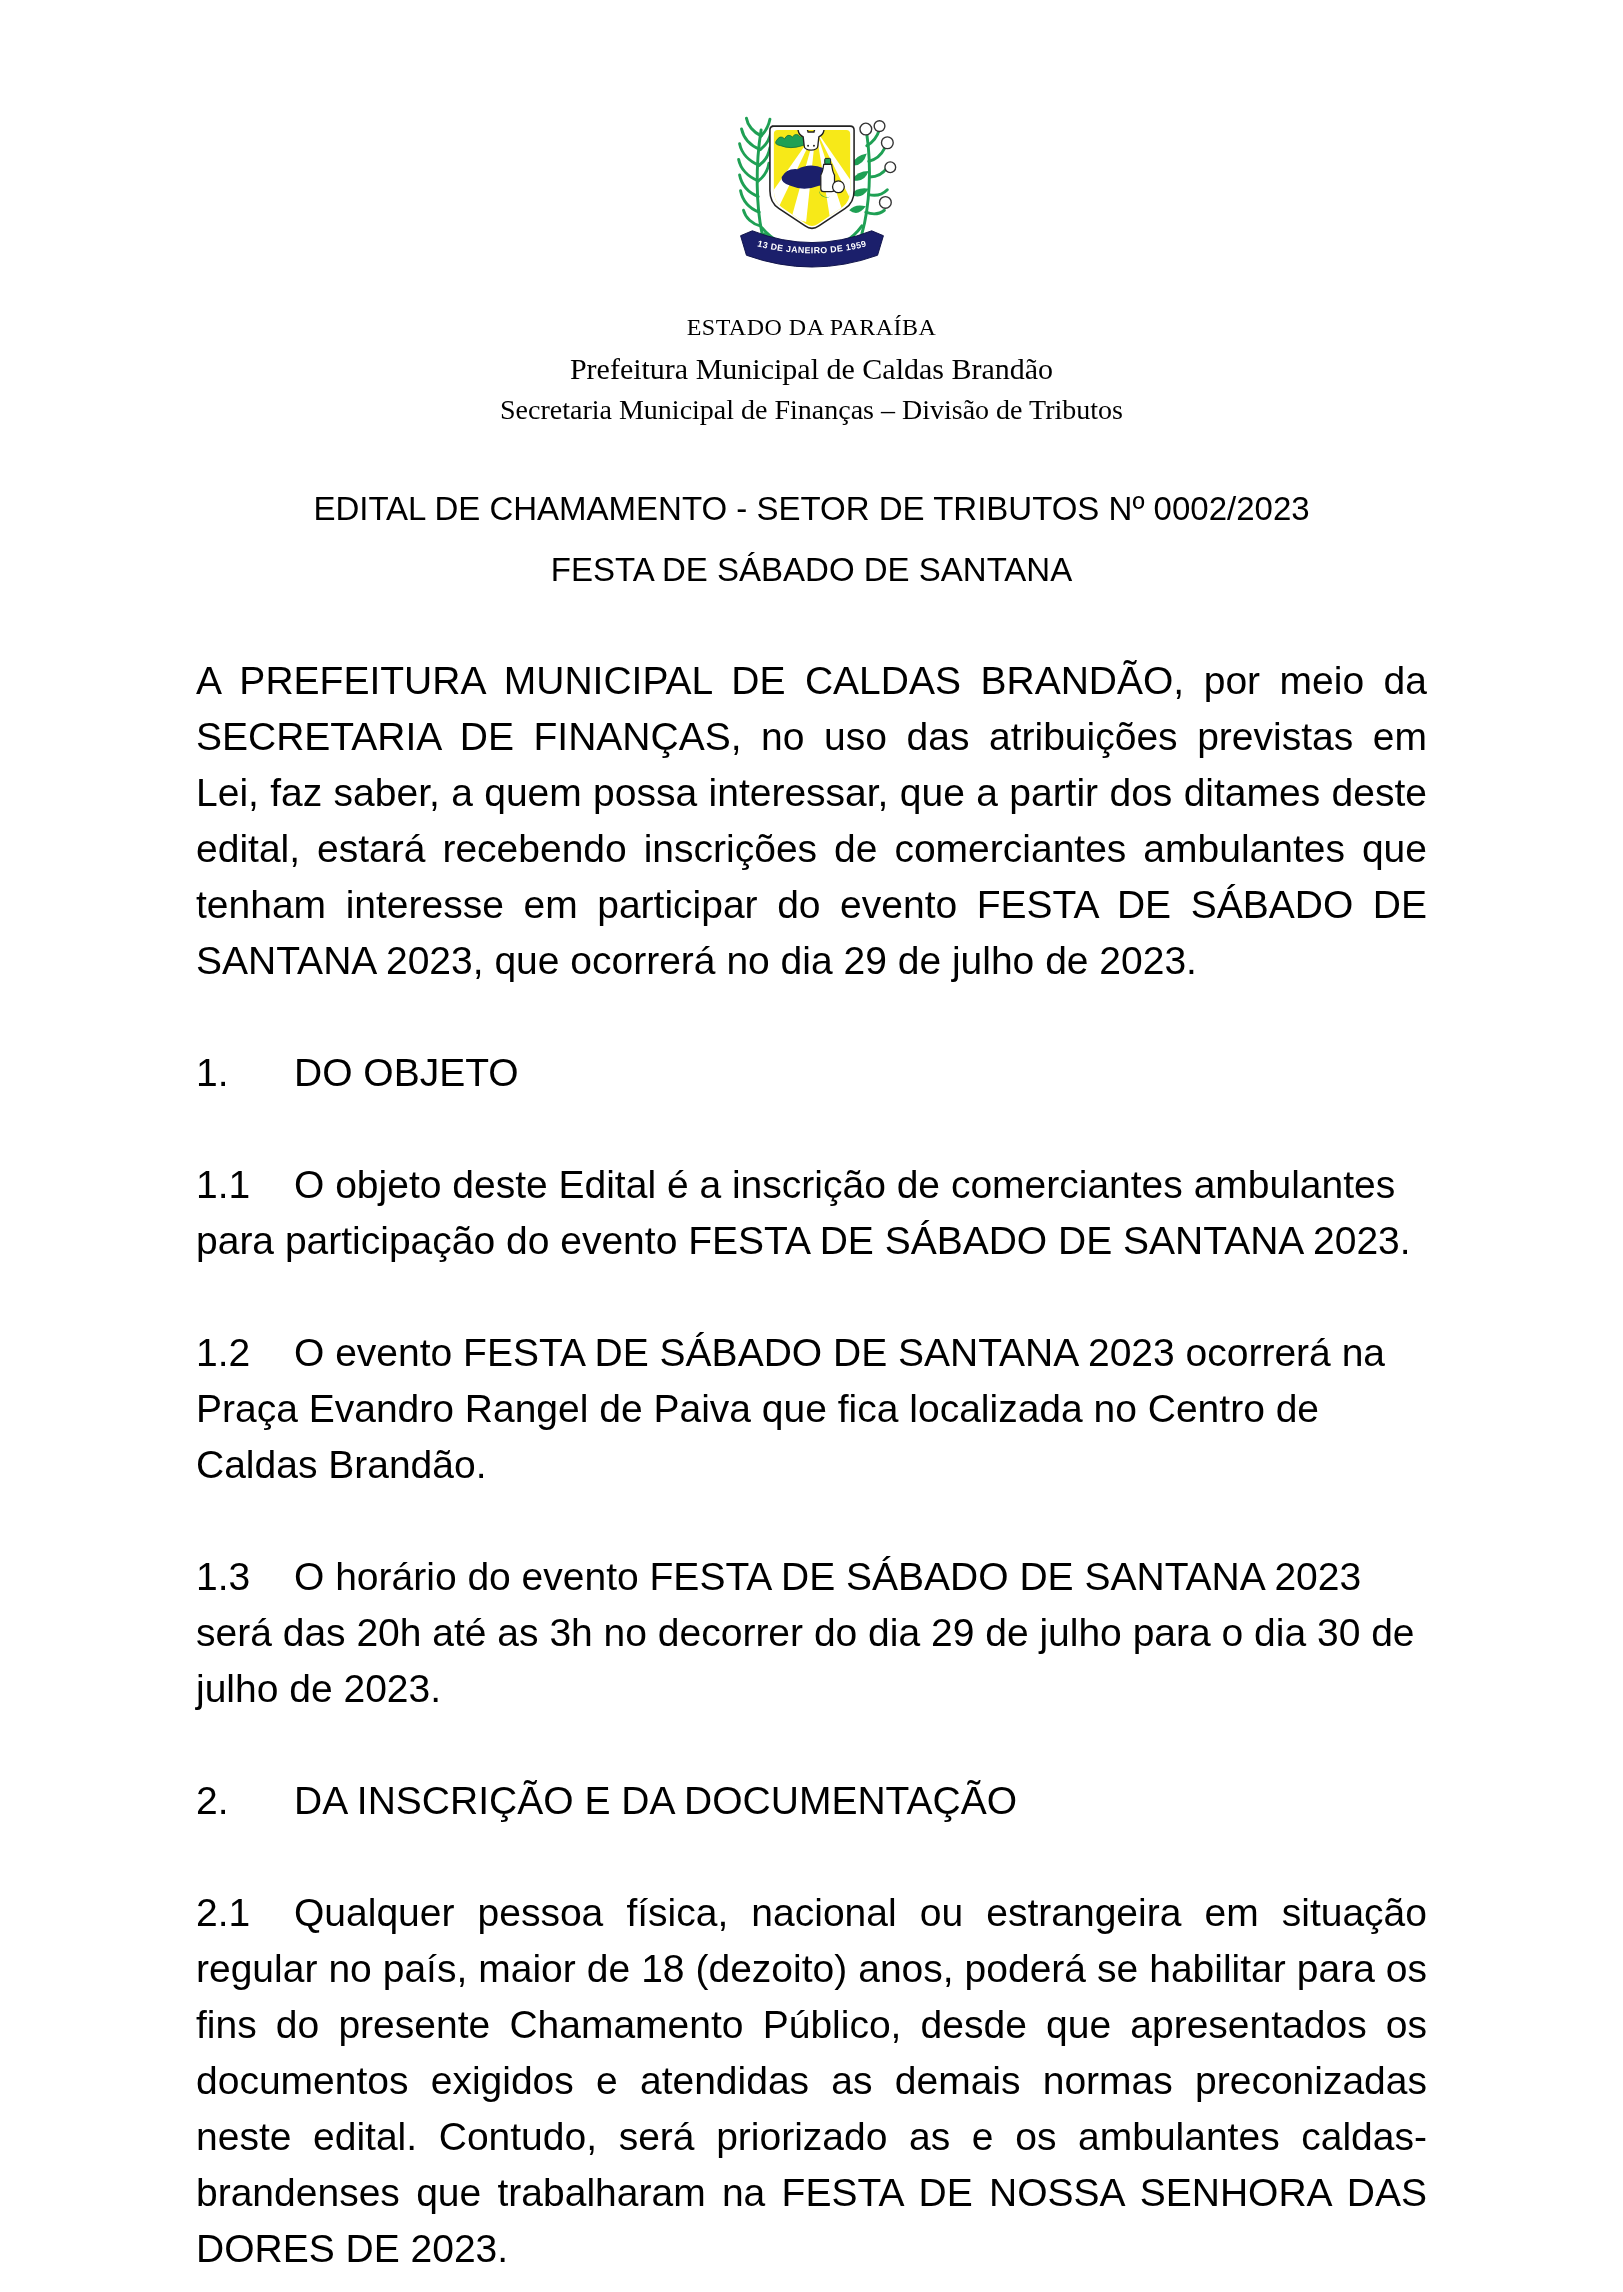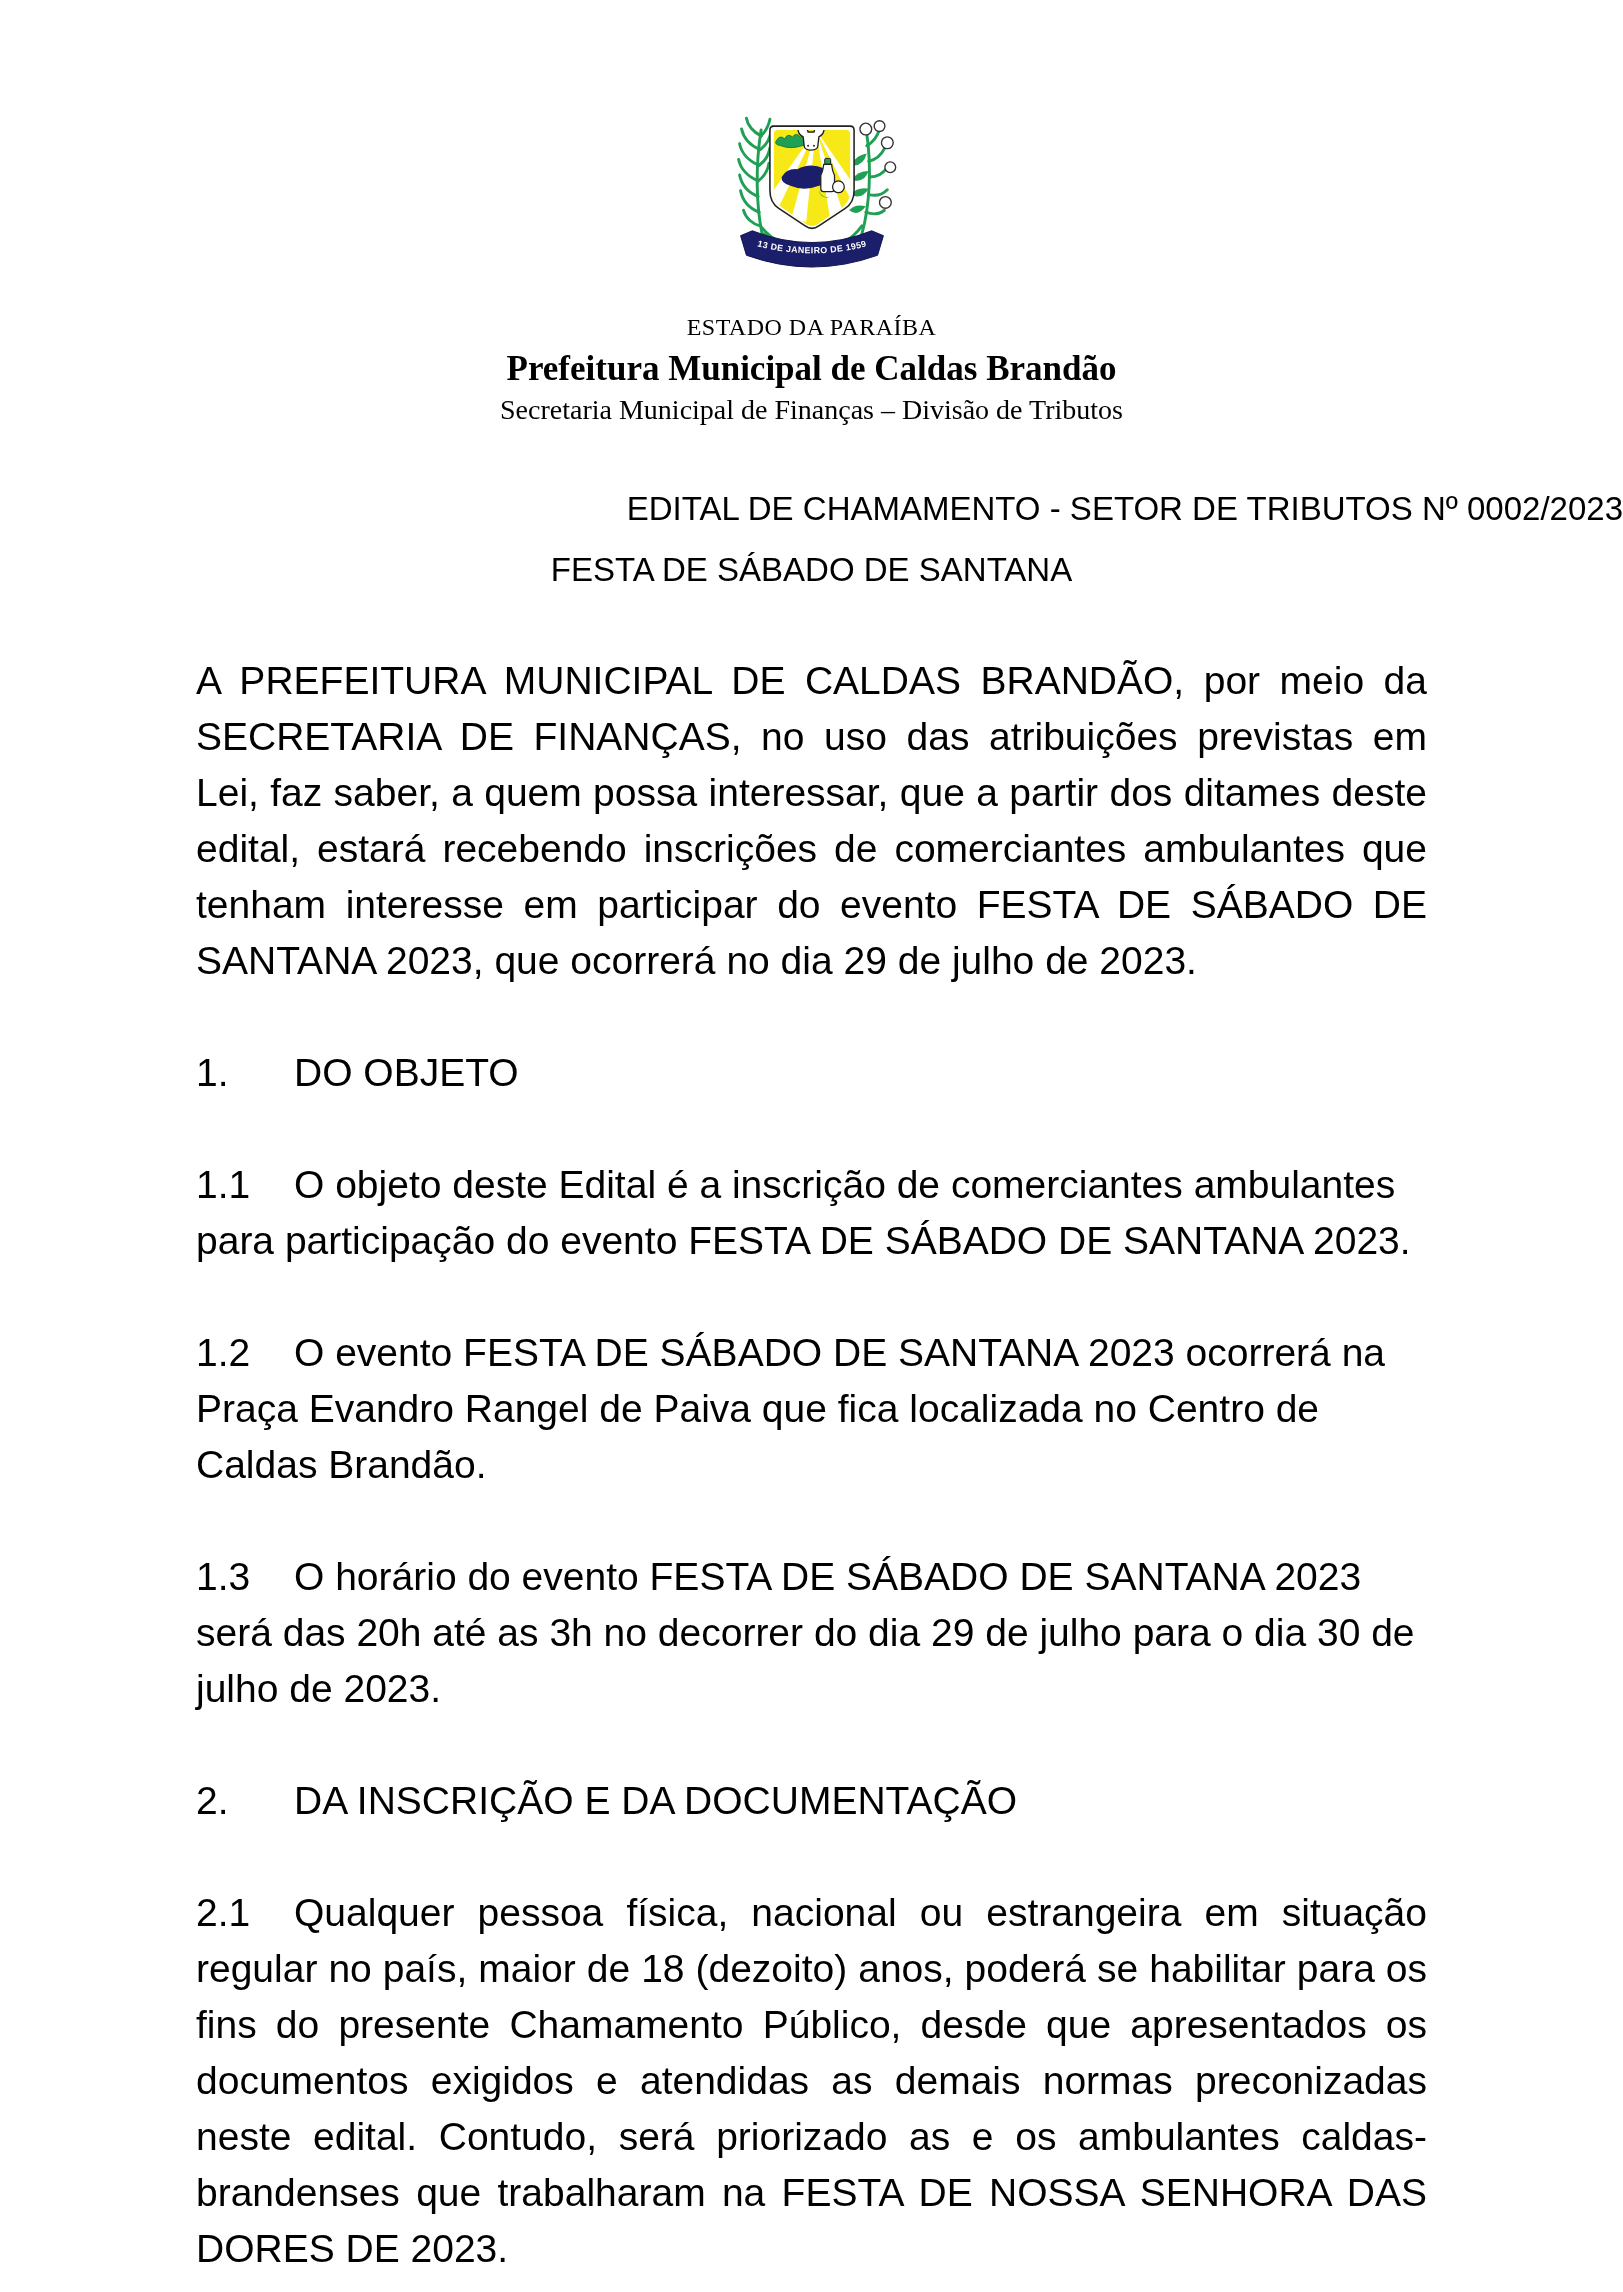--- a/index.html
+++ b/index.html
@@ -24,37 +24,36 @@
     margin-top: 23.5px;
     text-align: center;
     font-family: "Liberation Serif", "DejaVu Serif", serif;
   }
   .letterhead .state {
     font-size: 24px;
     line-height: 41px;
     letter-spacing: 0.5px;
   }
   .letterhead .muni {
-    font-size: 35px;
+    font-size: 30px;
     line-height: 41px;
-    font-weight: bold;
+    font-weight: normal;
   }
   .letterhead .dept {
     font-size: 28px;
     line-height: 41px;
   }
   .doc-title {
     margin-top: 51px;
     text-align: center;
     font-size: 33px;
   }
   .doc-title .t1 {
     line-height: 56px;
     margin-bottom: 5.9px;
-    text-align: right;
   }
   .doc-title .t2 {
     line-height: 56px;
   }
   .doc-body {
     margin: 55px 196px 0 196px;
     width: 1231px;
     font-size: 39px;
     line-height: 56px;
   }

